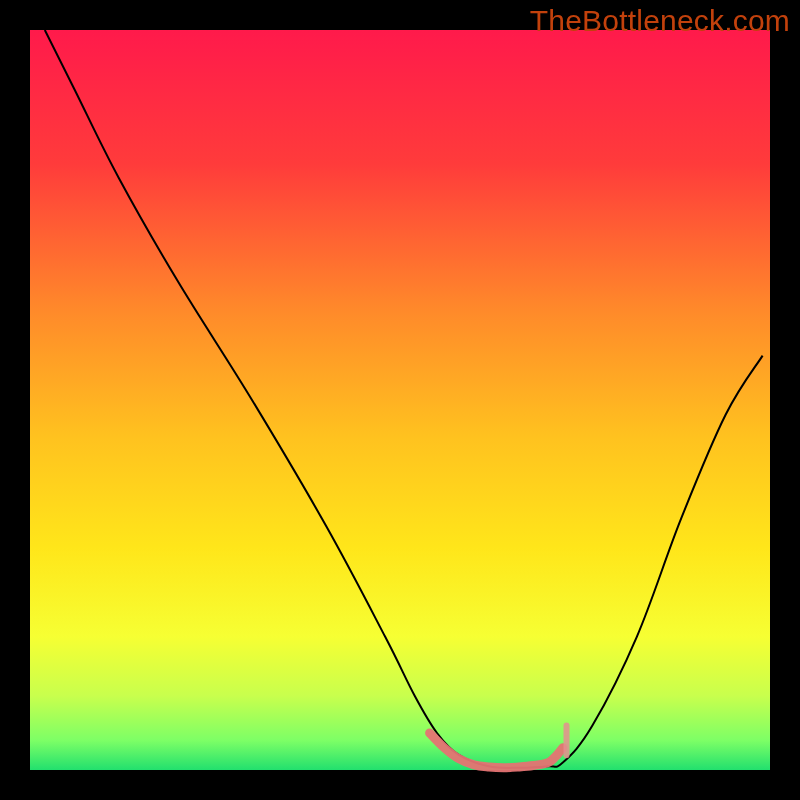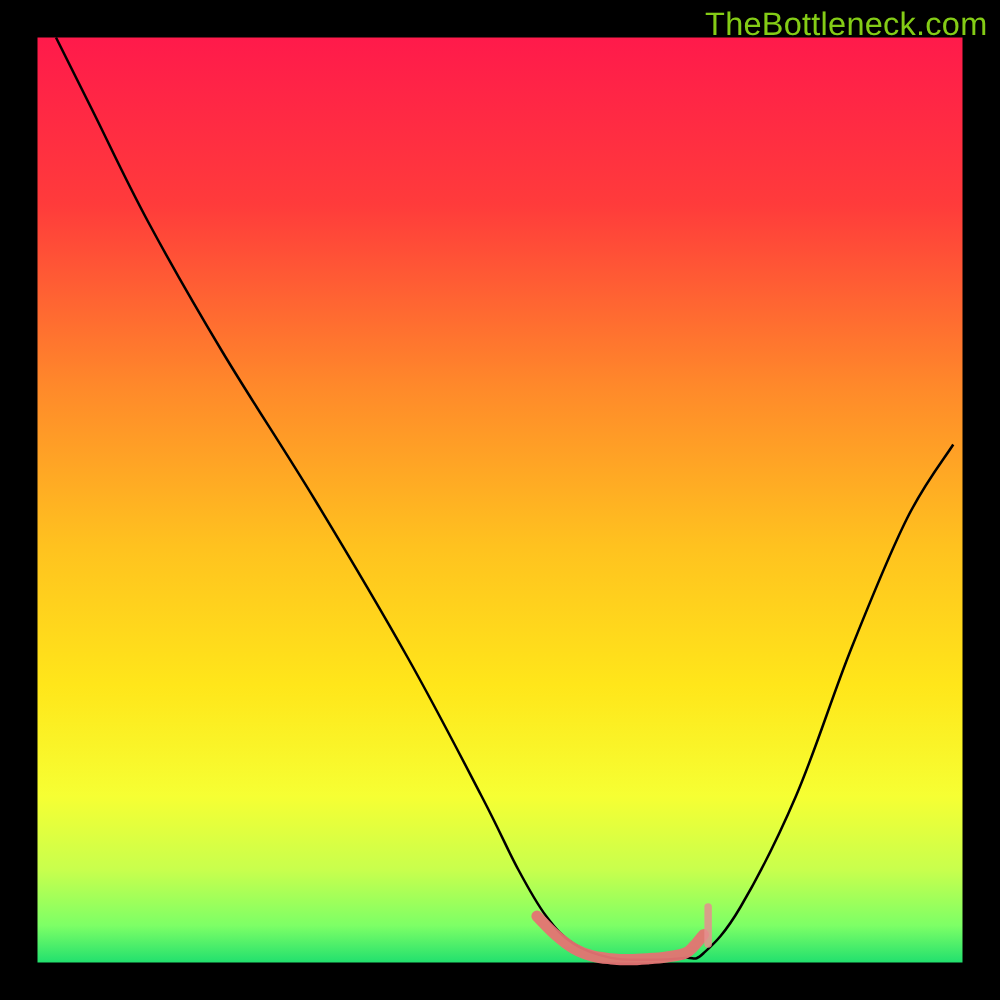--- a/index.html
+++ b/index.html
@@ -13,23 +13,23 @@
   .frame {
     position: relative;
     width: 800px;
     height: 800px;
     background: #000;
   }
   .watermark {
     position: absolute;
     top: 4px;
     right: 10px;
-    color: #84cc16;
+    color: #c2410c;
     font-family: Arial, Helvetica, sans-serif;
-    font-size: 26px;
+    font-size: 30px;
     letter-spacing: 0.2px;
   }
   svg {
     display: block;
   }
 </style>
 </head>
 <body>
 
 <div class="frame">

